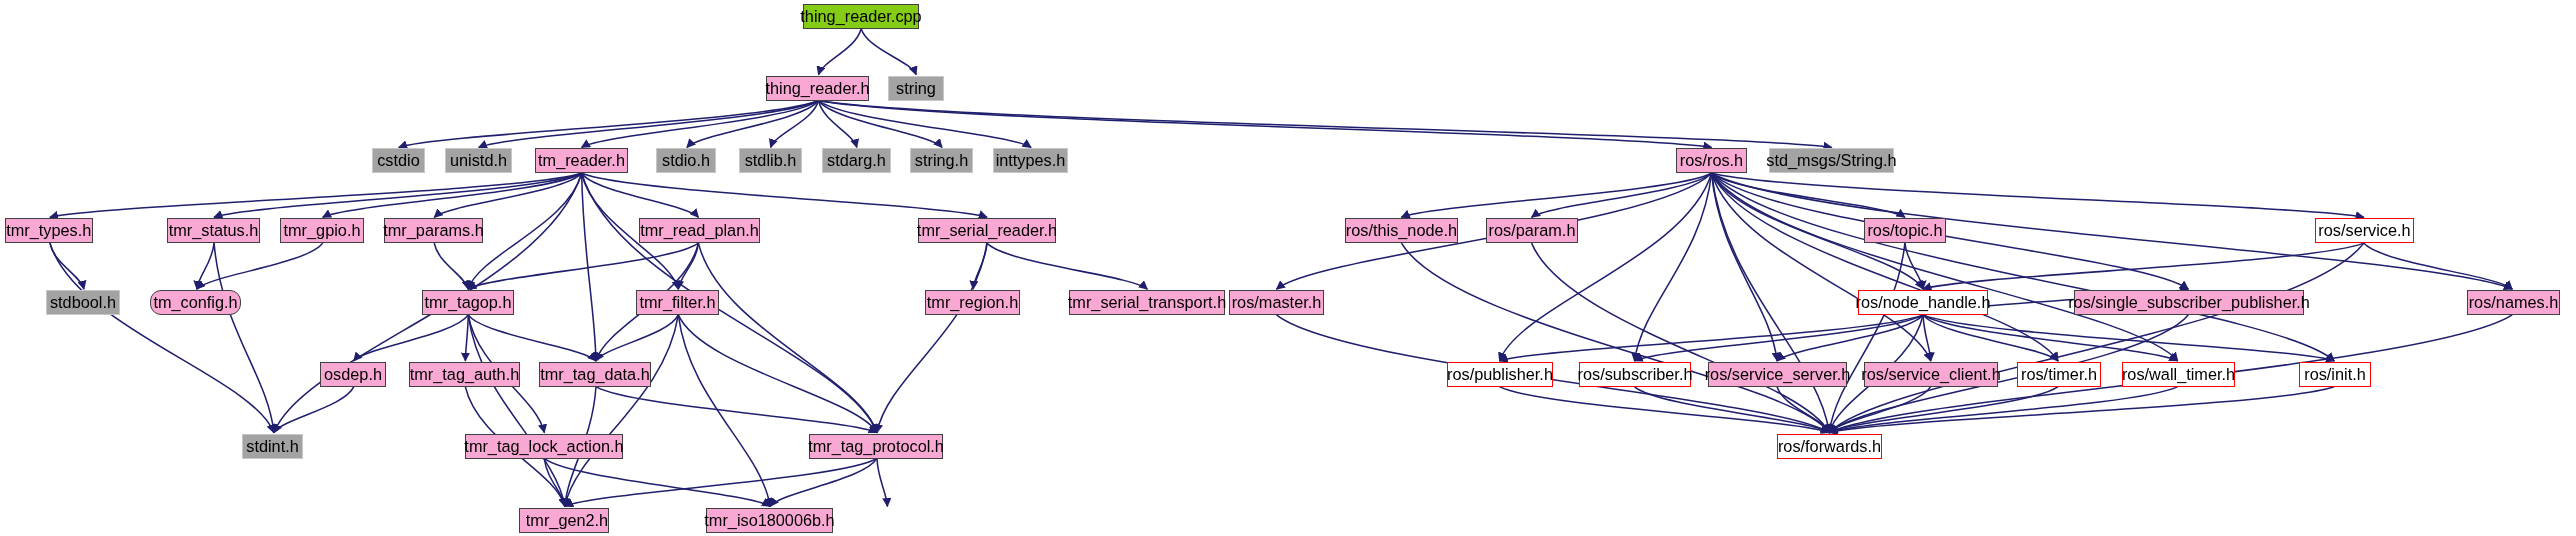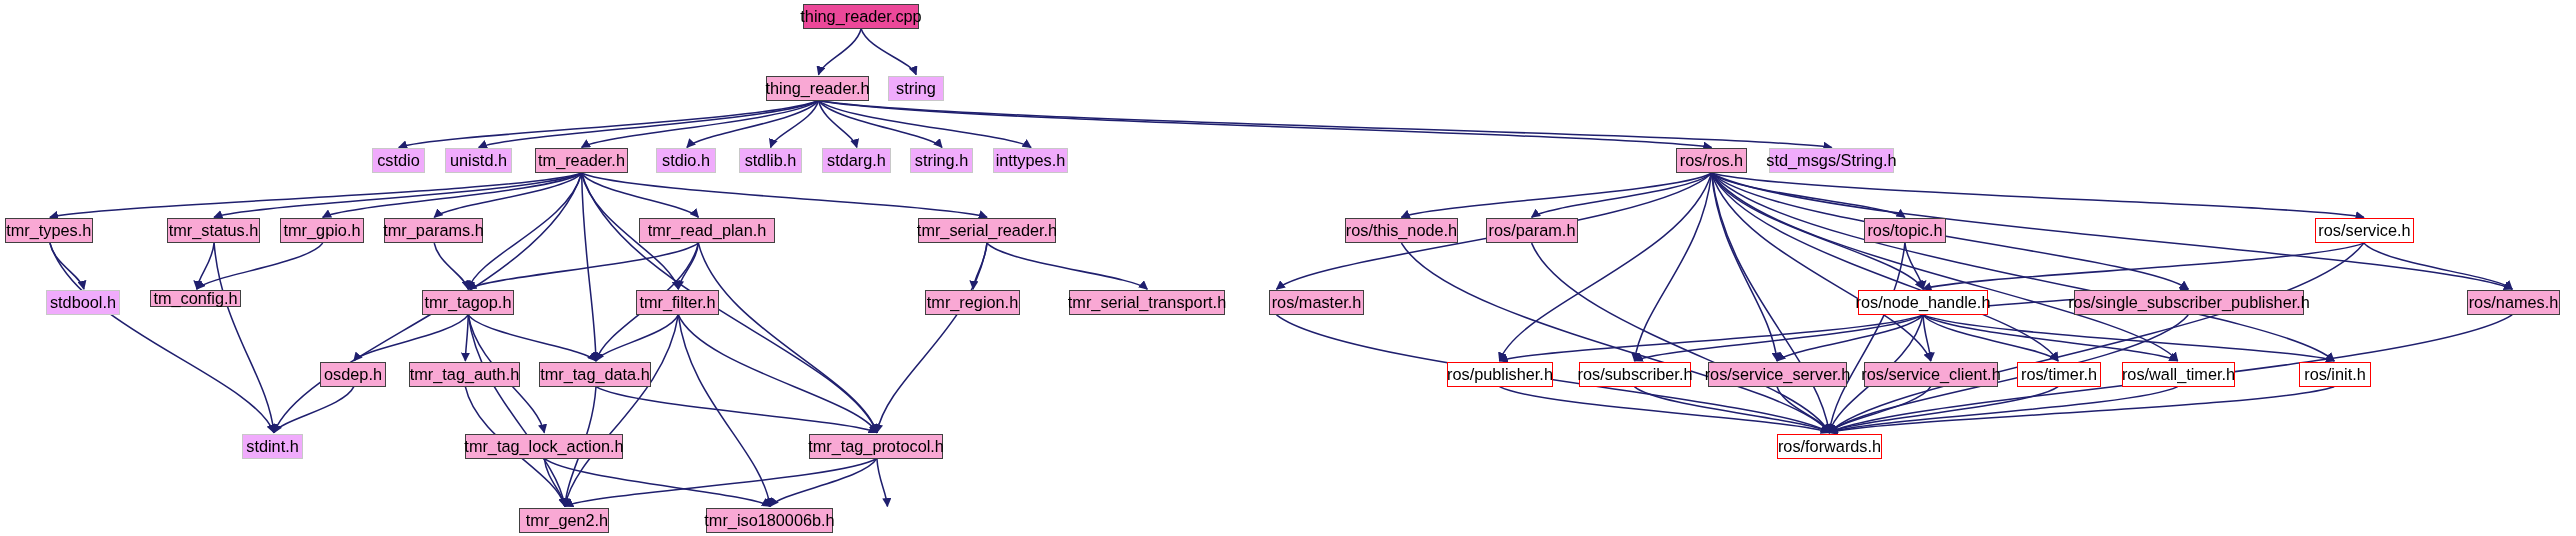--- a/index.html
+++ b/index.html
@@ -2,23 +2,23 @@
 <html><head>
 <meta charset="utf-8">
 <style>
   html,body{margin:0;padding:0;background:#ffffff;}
   #canvas{position:relative;width:2576px;height:536px;background:#ffffff;
           font-family:"Liberation Sans","DejaVu Sans",sans-serif;overflow:hidden;}
   #edges{position:absolute;left:0;top:0;width:2576px;height:536px;}
   .node{position:absolute;box-sizing:border-box;display:flex;align-items:center;
         justify-content:center;white-space:nowrap;line-height:1;
         font-size:16.3px;color:#000000;background:#ffffff;}
-  .node.root{background:#ec4899;border:1.4px solid #404040;font-weight:normal;}
+  .node.root{background:#84cc16;border:1.4px solid #404040;font-weight:normal;}
   .node.hdr{background:#f9a8d4;border:1.4px solid #404040;}
-  .node.sys{background:#f0abfc;border:1.4px solid #c8c8c8;}
+  .node.sys{background:#a3a3a3;border:1.4px solid #c8c8c8;}
   .node.red{background:#ffffff;border:1.4px solid #ff0000;}
 </style>
 </head>
 <body>
 
 <div id="canvas">
   <svg id="edges" viewBox="0 0 2689 560" xmlns="http://www.w3.org/2000/svg">
     <defs>
       <marker id="arrow" viewBox="0 0 10 10" refX="9" refY="5" markerWidth="6" markerHeight="6" orient="auto-start-reverse">
         <path d="M 0 0 L 10 5 L 0 10 z" fill="#1f1f6e"></path>
@@ -168,57 +168,57 @@
       </div>
       <div class="node hdr" style="left: 167px; top: 218px; width: 93px; height: 25px;">
         <span>tmr_status.h</span>
       </div>
       <div class="node hdr" style="left: 280px; top: 218px; width: 84px; height: 25px;">
         <span>tmr_gpio.h</span>
       </div>
       <div class="node hdr" style="left: 384px; top: 218px; width: 99px; height: 25px;">
         <span>tmr_params.h</span>
       </div>
-      <div class="node hdr" style="left: 639px; top: 218px; width: 136px; height: 25px;">
+      <div class="node hdr" style="left: 639px; top: 218px; width: 121px; height: 25px;">
         <span>tmr_read_plan.h</span>
       </div>
       <div class="node hdr" style="left: 918px; top: 218px; width: 138px; height: 25px;">
         <span>tmr_serial_reader.h</span>
       </div>
       <div class="node hdr" style="left: 1345px; top: 218px; width: 113px; height: 25px;">
         <span>ros/this_node.h</span>
       </div>
       <div class="node hdr" style="left: 1486px; top: 218px; width: 92px; height: 25px;">
         <span>ros/param.h</span>
       </div>
       <div class="node hdr" style="left: 1864px; top: 218px; width: 82px; height: 25px;">
         <span>ros/topic.h</span>
       </div>
       <div class="node red" style="left: 2315px; top: 218px; width: 99px; height: 25px;">
         <span>ros/service.h</span>
       </div>
       <div class="node sys" style="left: 46px; top: 290px; width: 74px; height: 25px;">
         <span>stdbool.h</span>
       </div>
-      <div class="node hdr" style="left: 150px; top: 290px; width: 91px; height: 17px;">
+      <div class="node hdr" style="left: 150px; top: 290px; width: 91px; height: 25px; border-radius: 11px;">
         <span>tm_config.h</span>
       </div>
       <div class="node hdr" style="left: 422px; top: 290px; width: 92px; height: 25px;">
         <span>tmr_tagop.h</span>
       </div>
       <div class="node hdr" style="left: 636px; top: 290px; width: 83px; height: 25px;">
         <span>tmr_filter.h</span>
       </div>
       <div class="node hdr" style="left: 925px; top: 290px; width: 95px; height: 25px;">
         <span>tmr_region.h</span>
       </div>
       <div class="node hdr" style="left: 1069px; top: 290px; width: 156px; height: 25px;">
         <span>tmr_serial_transport.h</span>
       </div>
-      <div class="node hdr" style="left: 1229px; top: 290px; width: 95px; height: 25px; margin-left: 40px;">
+      <div class="node hdr" style="left: 1229px; top: 290px; width: 95px; height: 25px;">
         <span>ros/master.h</span>
       </div>
       <div class="node red" style="left: 1858px; top: 290px; width: 130px; height: 25px;">
         <span>ros/node_handle.h</span>
       </div>
       <div class="node hdr" style="left: 2074px; top: 290px; width: 230px; height: 25px;">
         <span>ros/single_subscriber_publisher.h</span>
       </div>
       <div class="node hdr" style="left: 2467px; top: 290px; width: 93px; height: 25px;">
         <span>ros/names.h</span>

